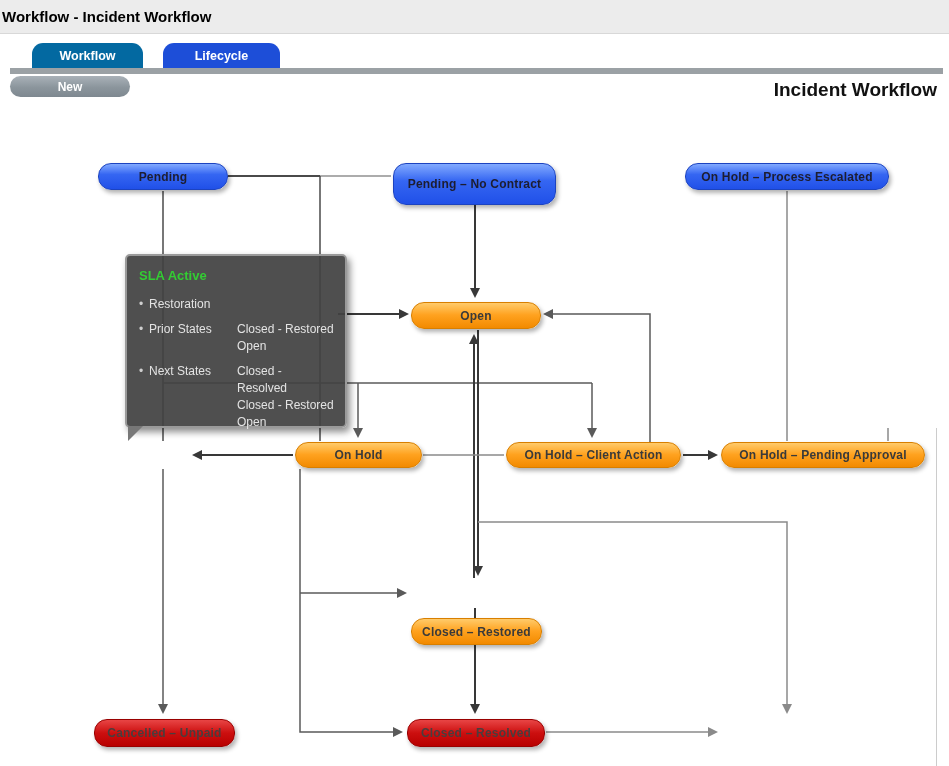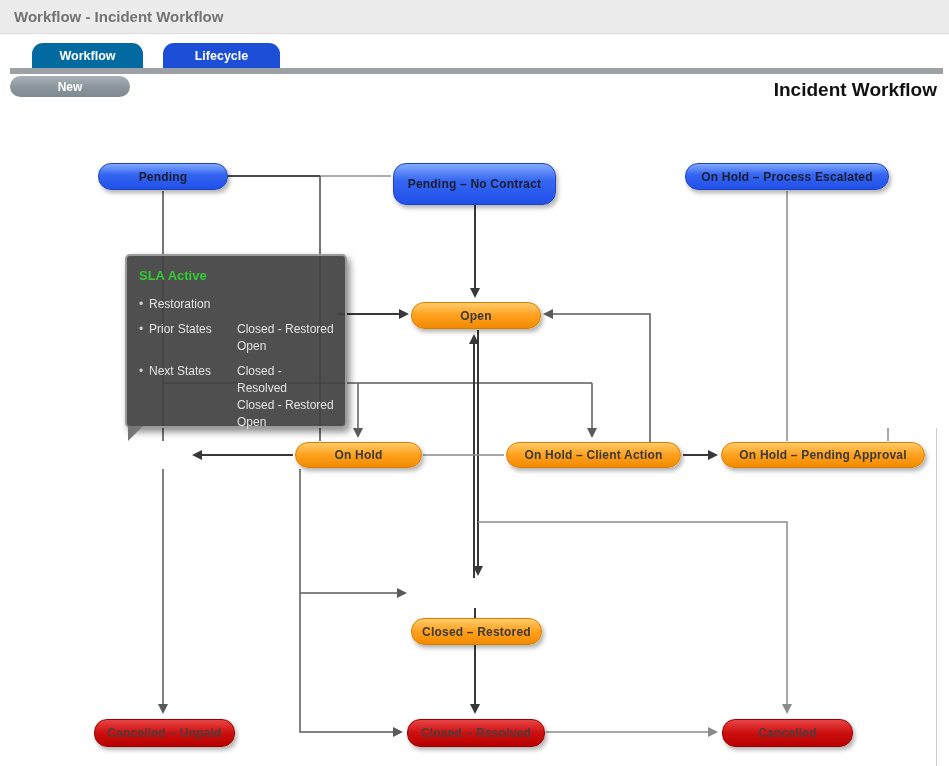--- a/index.html
+++ b/index.html
@@ -6,21 +6,21 @@
   body{
     width:949px;height:766px;position:relative;overflow:hidden;
     background:#ffffff;font-family:"Liberation Sans",sans-serif;
   }
   
   .titlebar{
     position:absolute;left:0;top:0;width:949px;height:33px;
     background:#ececec;border-bottom:1px solid #d8d8d8;
     display:flex;align-items:center;
   }
-  .titlebar .title{font-size:15px;font-weight:bold;color:#737373;padding-left:14px;}
+  .titlebar .title{font-size:15px;font-weight:bold;color:#000000;padding-left:2px;}
   
   .tab{
     position:absolute;top:43px;height:25px;border-radius:11px 11px 0 0;
     display:flex;align-items:center;justify-content:center;
     color:#fff;font-size:12.5px;font-weight:bold;cursor:pointer;
   }
   .tab.workflow{left:32px;width:111px;background:#0369a1;}
   .tab.lifecycle{left:163px;width:117px;background:#1d4ed8;}
   .tabbar{position:absolute;left:10px;top:68px;width:933px;height:6px;background:#9ba1a5;}
   
@@ -133,21 +133,20 @@
       <div class="node blue" style="left: 98px; top: 163px; width: 130px; height: 27px;">Pending</div>
       <div class="node blue" style="left: 393px; top: 163px; width: 163px; height: 42px;">Pending – No Contract</div>
       <div class="node blue" style="left: 685px; top: 163px; width: 204px; height: 27px;">On Hold – Process Escalated</div>
       <div class="node orange" style="left: 411px; top: 302px; width: 130px; height: 27px;">Open</div>
       <div class="node orange" style="left: 295px; top: 442px; width: 127px; height: 26px;">On Hold</div>
       <div class="node orange" style="left: 506px; top: 442px; width: 175px; height: 26px;">On Hold – Client Action</div>
       <div class="node orange" style="left: 721px; top: 442px; width: 204px; height: 26px;">On Hold – Pending Approval</div>
       <div class="node orange" style="left: 411px; top: 580px; width: 131px; height: 27px; margin-top: 38px;">Closed – Restored</div>
       <div class="node red" style="left: 94px; top: 719px; width: 141px; height: 28px;">Cancelled – Unpaid</div>
       <div class="node red" style="left: 407px; top: 719px; width: 138px; height: 28px;">Closed – Resolved</div>
-      <div class="node red" style="left: 722px; top: 719px; width: 131px; height: 28px;">Cancelled</div>
     </div>
 
   <div class="tooltip" style="top:154px">
     <div class="tail"></div>
     <div class="tt-title">SLA Active</div>
 
     <div class="tt-row">
       <span class="tt-bullet">•</span>
       <span class="tt-label">Restoration</span>
     </div>

